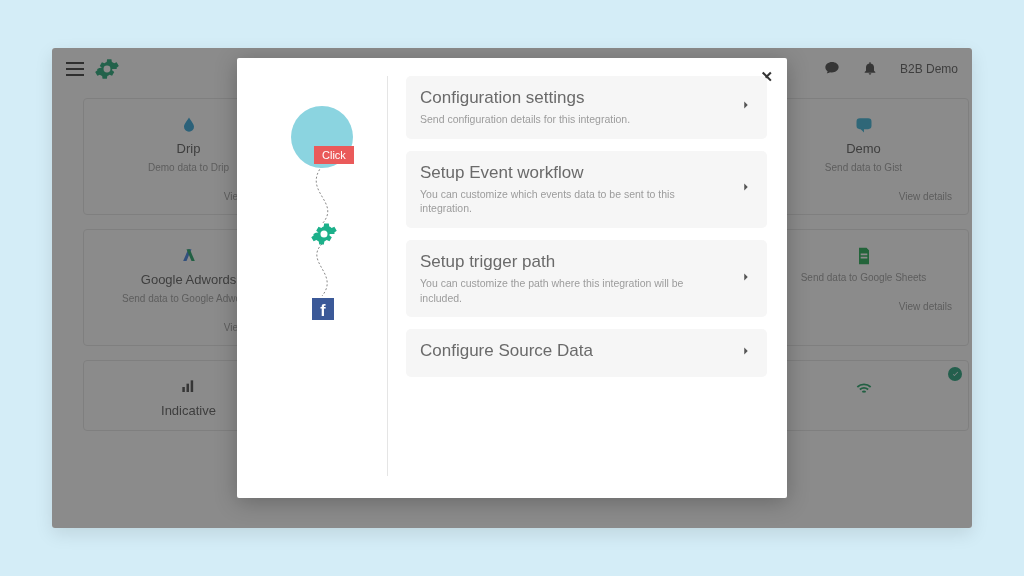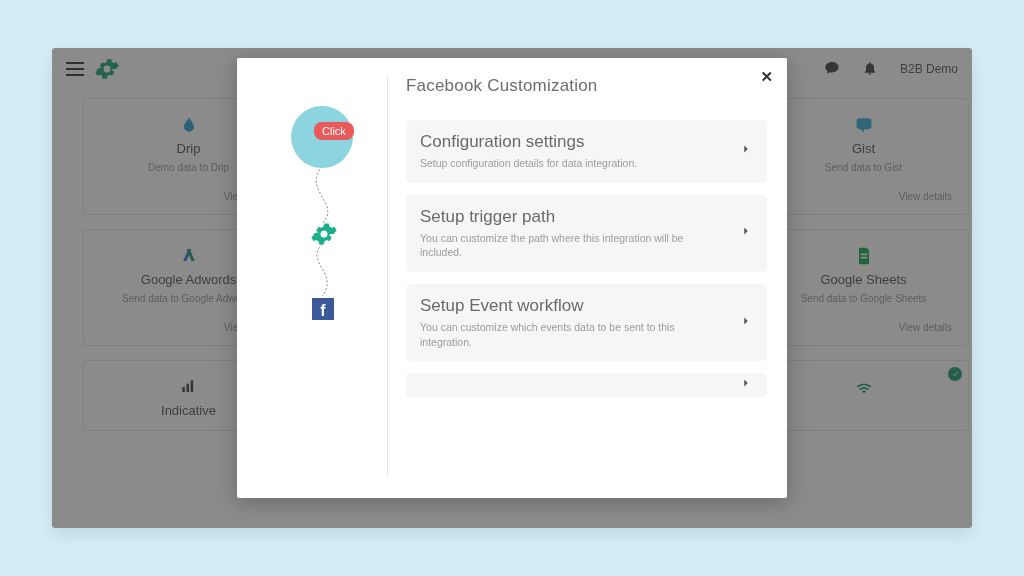--- a/index.html
+++ b/index.html
@@ -41,21 +41,21 @@
 
   .option { background: #f6f6f6; border-radius: 5px; padding: 12px 40px 12px 14px; margin-bottom: 12px; position: relative; cursor: pointer; }
   .opt-title { font-size: 17px; color: #6a6a6a; margin-bottom: 4px; }
   .opt-sub { font-size: 10.5px; color: #9c9c9c; line-height: 1.4; }
   .chevron { position: absolute; right: 14px; top: 50%; transform: translateY(-50%); }
   .chevron svg { width: 14px; height: 14px; }
 
   
   .flow { position: relative; width: 100px; height: 230px; }
   .circle-top { width: 62px; height: 62px; background: #8bd4e0; border-radius: 50%; position: absolute; top: 0; left: 19px; }
-  .click-tag { position: absolute; top: 16px; left: 42px; background: #ea5a5a; color: #fff; font-size: 11px; padding: 3px 8px; border-radius: 8px; }
+  .click-tag { position: absolute; top: 40px; left: 42px; background: #ea5a5a; color: #fff; font-size: 11px; padding: 3px 8px; border-radius: 0; }
   .gear-mid { position: absolute; top: 114px; left: 38px; width: 28px; height: 28px; }
   .gear-mid svg { width: 28px; height: 28px; }
   .fb-block { position: absolute; top: 192px; left: 40px; width: 22px; height: 22px; background: #3b5998; color: #fff; display: flex; align-items: flex-end; justify-content: center; font-family: Arial; font-weight: bold; font-size: 16px; line-height: 18px; }
   .wire { position: absolute; left: 20px; top: 56px; width: 60px; height: 140px; }
   .wire path { stroke: #888; stroke-width: 1; fill: none; stroke-dasharray: 2 2; }
 
   
   .ic-blue { color: #2aa3d8; }
   .ic-green { color: #1aa94c; }
   .ic-navy { color: #2a5fb0; }
@@ -113,21 +113,21 @@
       </div>
     <div class="card">
         <div style="height:86px"></div>
       </div>
     <div class="card">
       <div class="card-icon">
           <svg viewBox="0 0 24 24" fill="#33b0d6">
             <path d="M7 4a4 4 0 00-4 4v5a4 4 0 004 4h1l4 4v-4h5a4 4 0 004-4V8a4 4 0 00-4-4H7z"></path>
           </svg>
         </div>
-      <div class="card-title">Gist</div>
+      <div class="card-title">Demo</div>
       <div class="card-sub">Send data to Gist</div>
       <div class="card-link">View details</div>
     </div>
 
     <div class="card">
       <div class="card-icon">
           <svg viewBox="0 0 24 24">
             <path fill="#3b7de0" d="M11 4l-6 14h4l6-14h-4z"></path>
             <path fill="#18a160" d="M13 4l6 14h-4L9 4h4z"></path>
           </svg>
@@ -141,21 +141,20 @@
       </div>
     <div class="card">
         <div style="height:86px"></div>
       </div>
     <div class="card">
       <div class="card-icon ic-green">
           <svg viewBox="0 0 24 24" fill="currentColor">
             <path d="M6 2h9l3 3v17H6V2zm2 7v2h8V9H8zm0 4v2h8v-2H8z"></path>
           </svg>
         </div>
-      <div class="card-title">Google Sheets</div>
       <div class="card-sub">Send data to Google Sheets</div>
       <div class="card-link">View details</div>
     </div>
 
     <div class="card short">
       <div class="card-icon ic-dark">
           <svg viewBox="0 0 24 24" fill="currentColor">
             <rect x="4" y="12" width="3" height="6"></rect>
             <rect x="9" y="8" width="3" height="10"></rect>
             <rect x="14" y="4" width="3" height="14"></rect>
@@ -213,47 +212,47 @@
                 <circle cx="12" cy="12" r="3" fill="#fff"></circle>
               </svg>
           </div>
           <div class="fb-block">f</div>
         </div>
       </div>
 
       <div class="modal-divider"></div>
 
       <div class="modal-right">
-        <div class="modal-title">Facebook Customization</div>
 
         <div class="option">
           <div class="opt-title">Configuration settings</div>
-          <div class="opt-sub">Setup configuration details for data integration.</div>
+          <div class="opt-sub">Send configuration details for this integration.</div>
+          <div class="chevron"><svg viewBox="0 0 24 24" fill="#555">
+                <path d="M9 6l6 6-6 6V6z"></path>
+              </svg></div>
+        </div>
+
+        <div class="option">
+          <div class="opt-title">Setup Event workflow</div>
+          <div class="opt-sub">You can customize which events data to be sent to this integration.</div>
           <div class="chevron"><svg viewBox="0 0 24 24" fill="#555">
                 <path d="M9 6l6 6-6 6V6z"></path>
               </svg></div>
         </div>
 
         <div class="option">
           <div class="opt-title">Setup trigger path</div>
           <div class="opt-sub">You can customize the path where this integration will be included.</div>
           <div class="chevron"><svg viewBox="0 0 24 24" fill="#555">
                 <path d="M9 6l6 6-6 6V6z"></path>
               </svg></div>
         </div>
 
         <div class="option">
-          <div class="opt-title">Setup Event workflow</div>
-          <div class="opt-sub">You can customize which events data to be sent to this integration.</div>
-          <div class="chevron"><svg viewBox="0 0 24 24" fill="#555">
-                <path d="M9 6l6 6-6 6V6z"></path>
-              </svg></div>
-        </div>
-
-        <div class="option">
+          <div class="opt-title">Configure Source Data</div>
           <div class="chevron"><svg viewBox="0 0 24 24" fill="#555">
                 <path d="M9 6l6 6-6 6V6z"></path>
               </svg></div>
         </div>
       </div>
     </div>
   </div>
 
 </div>
 

